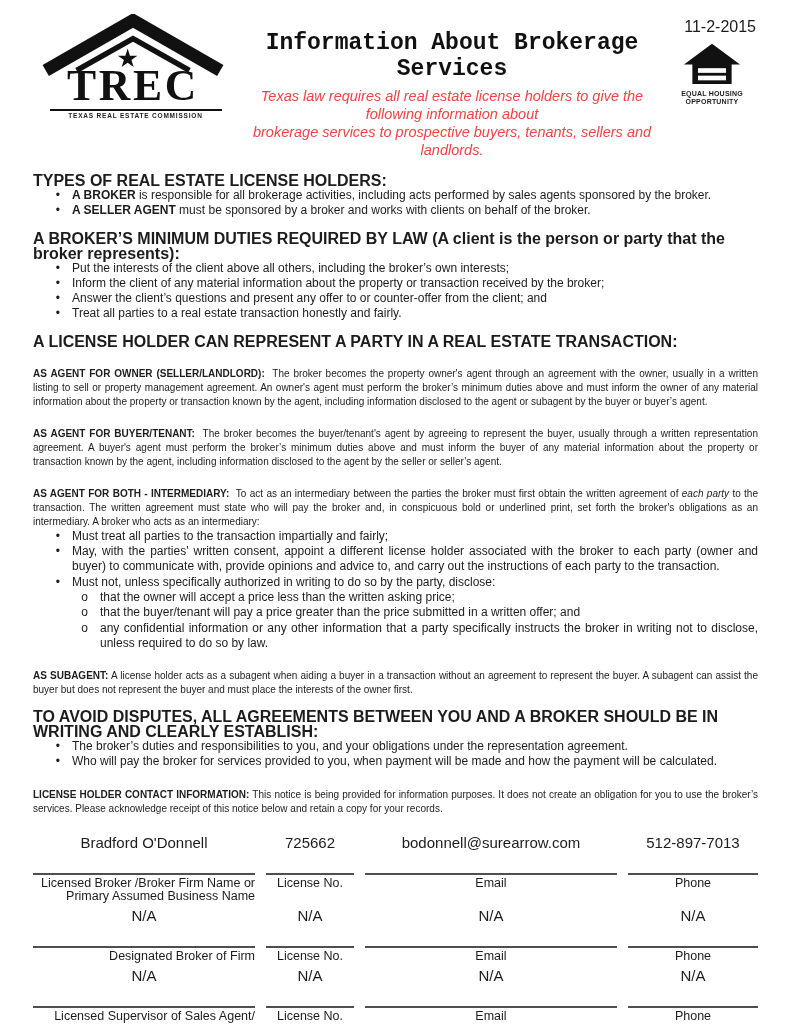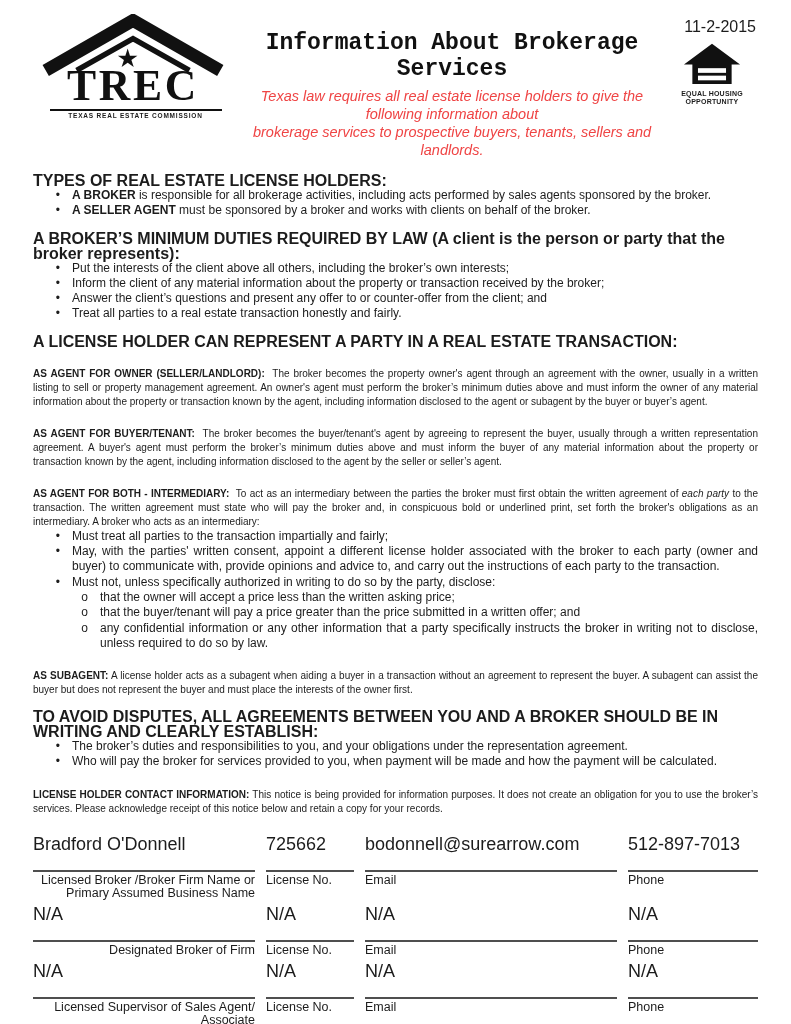--- a/index.html
+++ b/index.html
@@ -30,24 +30,24 @@
   .para  { font-size:10px; line-height:14px; text-align:justify; margin-top:18px; }
   .lead  { font-weight:bold; }
   .bullet { display:flex; font-size:12px; line-height:15.3px; }
   .b-dot  { flex:none; width:39px; text-align:right; padding-right:12px; }
   .bullet.sub .b-dot { width:67px; }
   .b-text { flex:1; text-align:justify; }
   
   .ct { margin-top:15px; }
   .ct-row { display:grid; grid-template-columns:222px 88px 252px 130px; column-gap:11px; }
   .ct-val {
-    font-size:18px; min-height:20px;
-    padding:3px 0 15px; border-bottom:2px solid #4f4f4f;
-  }
-  .ct-lbl { font-size:12.5px; line-height:13.5px; padding-top:2px; min-height:16px; }
+    font-size:15px; text-align:center; min-height:20px;
+    padding:3px 0 22px; border-bottom:2px solid #4f4f4f;
+  }
+  .ct-lbl { font-size:12.5px; line-height:13.5px; text-align:center; padding-top:2px; min-height:16px; }
   .ct-lbl.left { text-align:right; }
 </style>
 </head>
 <body>
 
 <div class="page">
 
   <div class="hdr">
     <div class="hdr-left">
       <svg viewBox="0 0 220 100" width="200" height="91">

